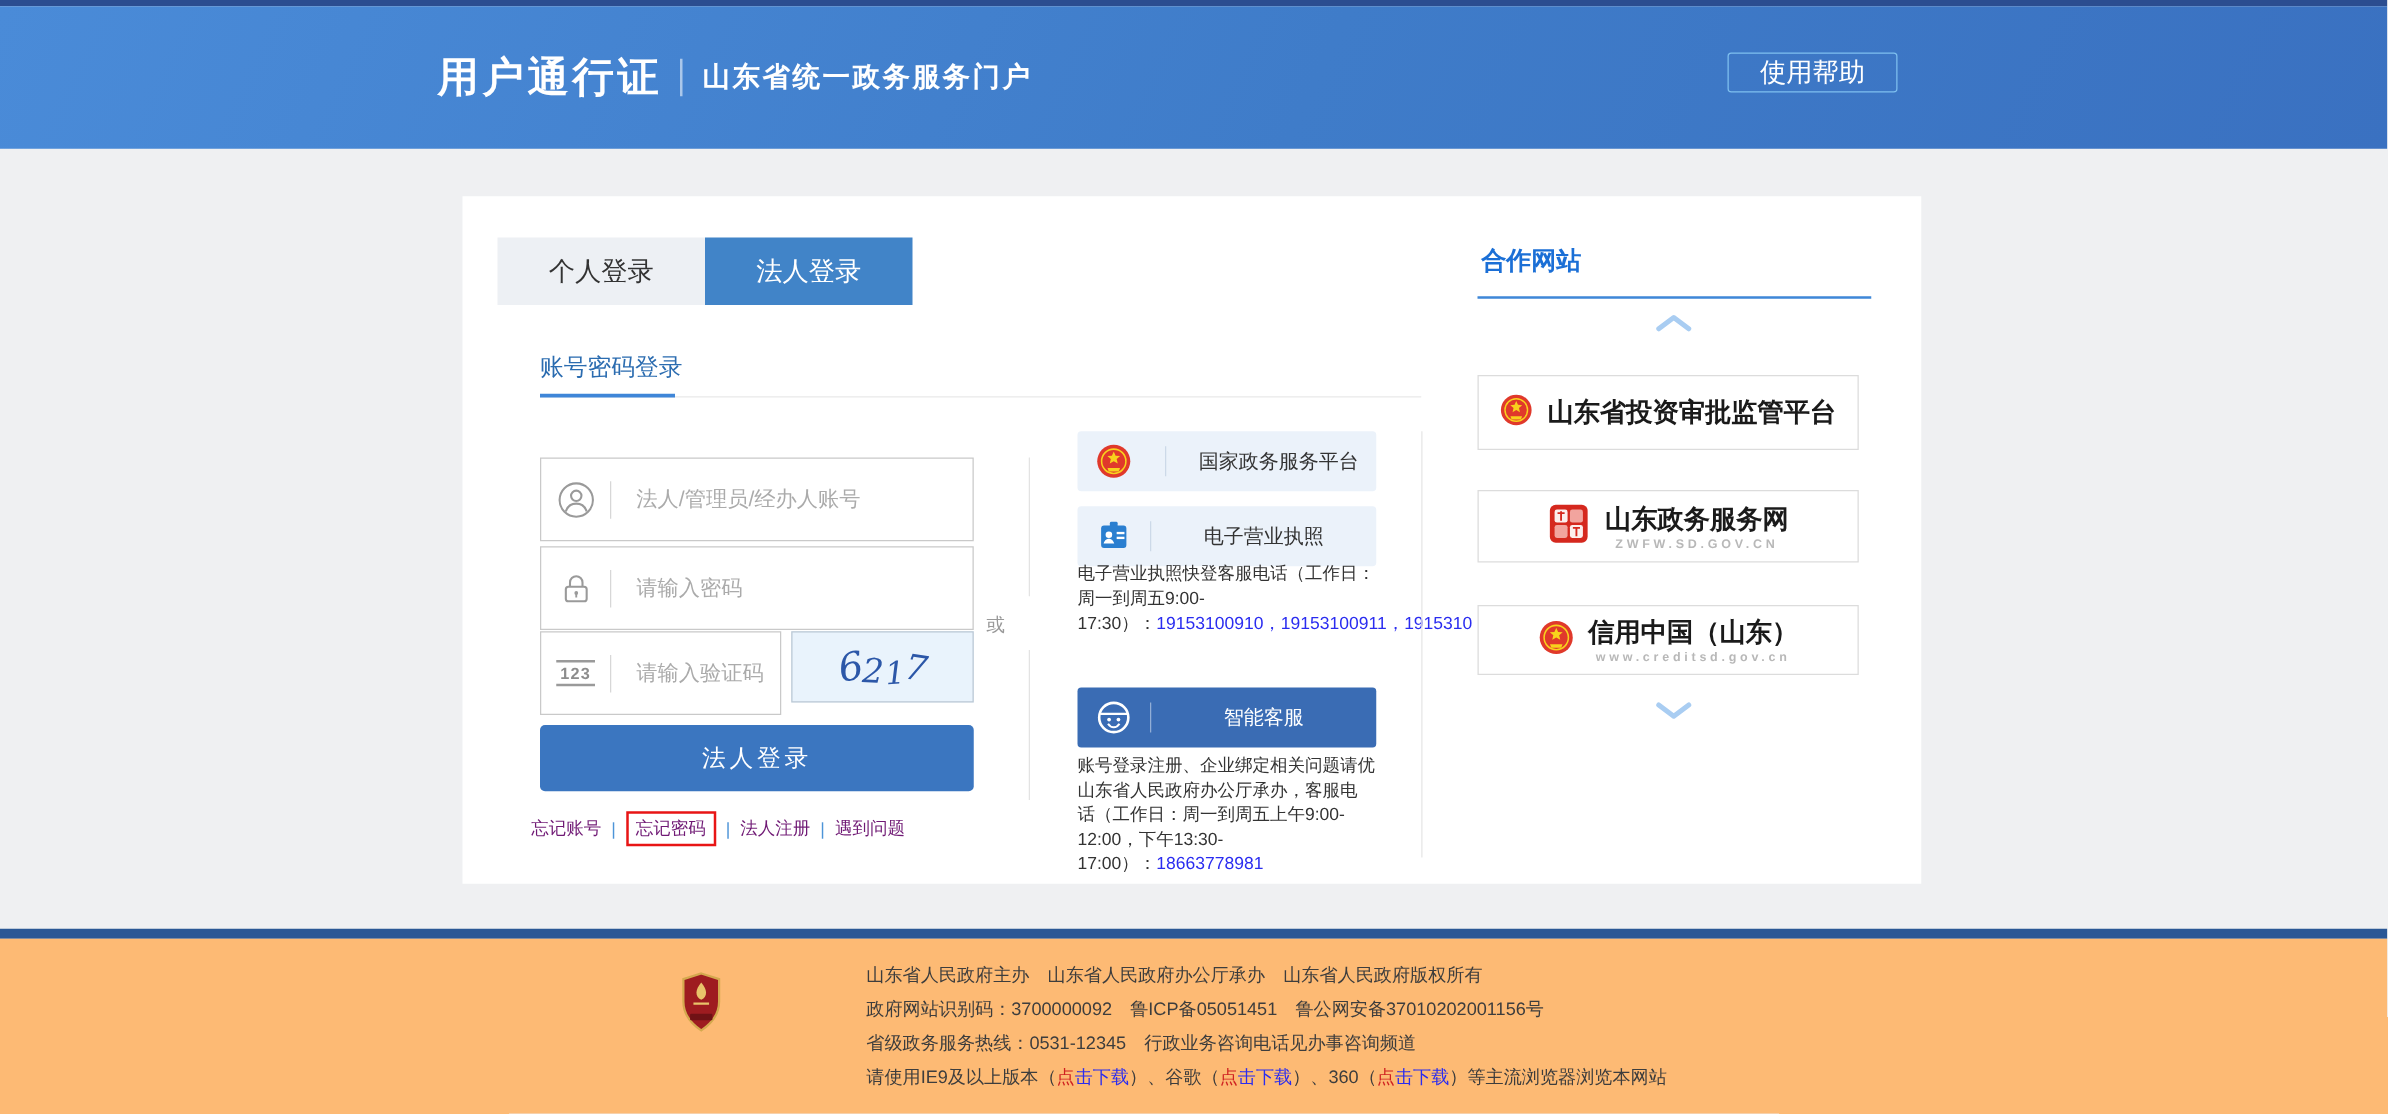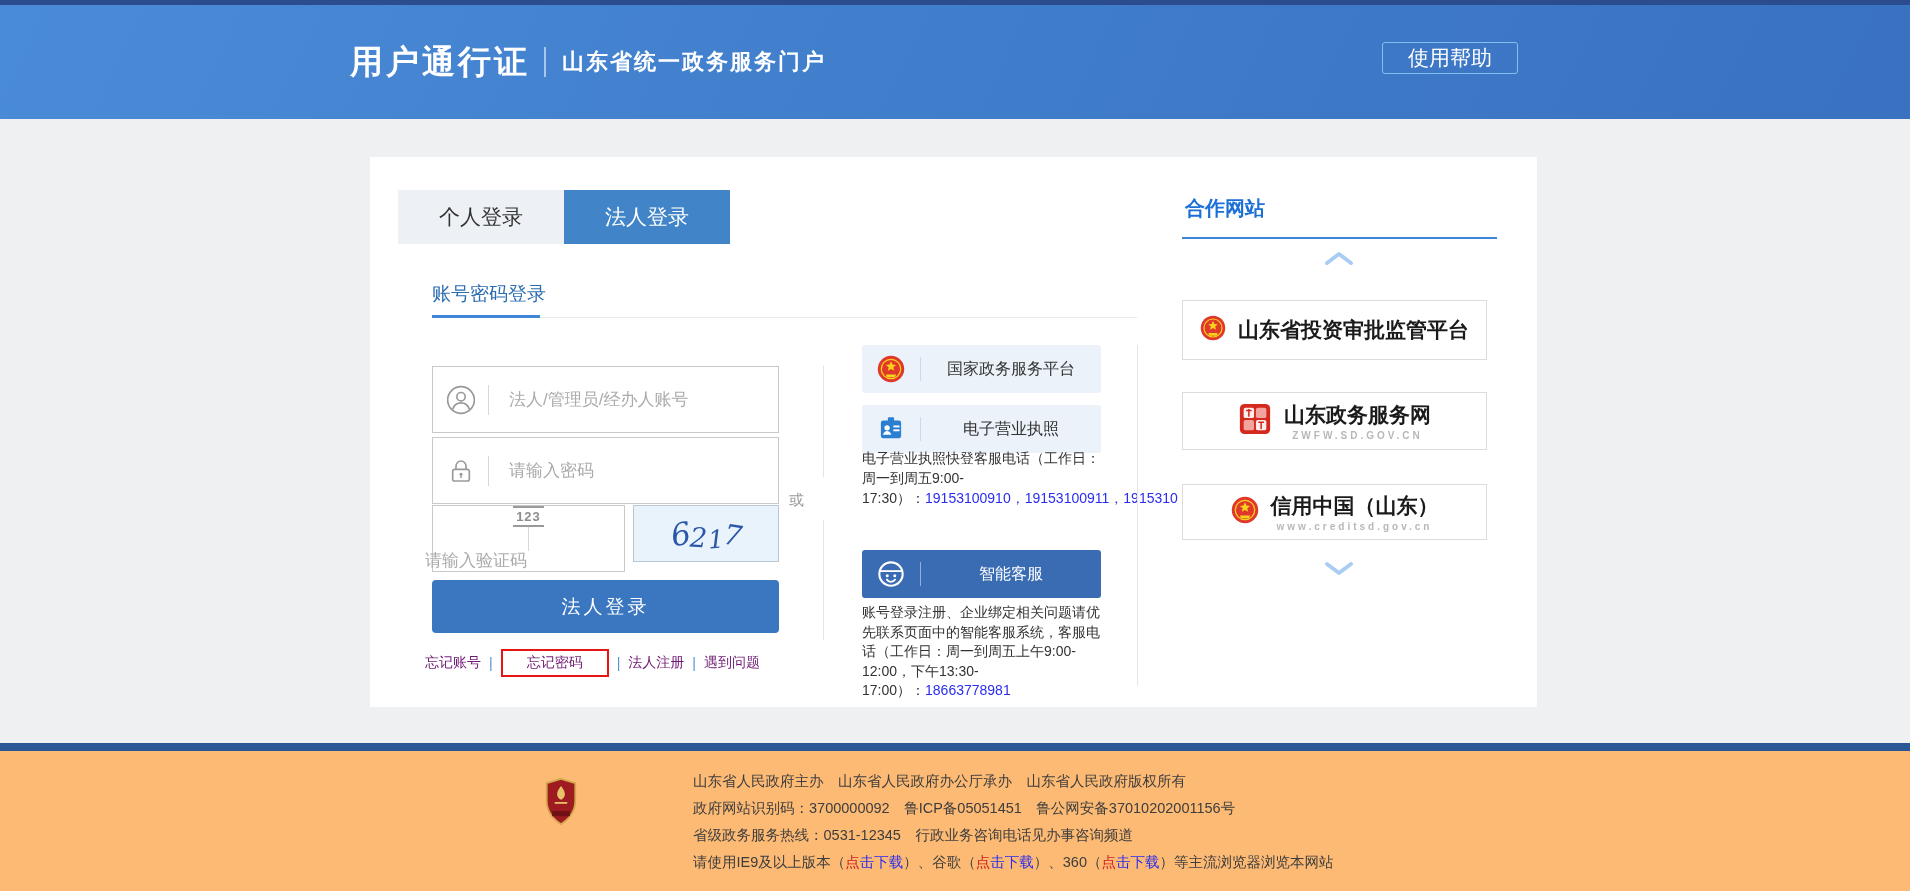--- a/index.html
+++ b/index.html
@@ -28,21 +28,21 @@
   .tab-personal{background:#edf0f4;color:#333;}
   .tab-legal{background:#4184c8;color:#fff;}
 
   .section-title{position:absolute;left:62px;top:124px;font-size:19px;color:#2b6cb0;}
   .section-hairline{position:absolute;left:62px;top:160px;width:705px;height:1px;background:#e9e9e9;}
   .section-underline{position:absolute;left:62px;top:158px;width:108px;height:3px;background:#3f86d8;}
 
   .field{position:absolute;left:62px;width:347px;height:67px;border:1px solid #c9c9c9;
          display:flex;align-items:center;background:#fff;}
   .f-acct{top:209px;}.f-pwd{top:280px;}
-  .f-cap{top:348px;width:193px;flex-direction:column;}
+  .f-cap{top:348px;width:193px;}
   .f-icon{width:55px;display:flex;justify-content:center;align-items:center;}
   .f-div{width:1px;height:30px;background:#d7d7d7;}
   .field input{border:none;outline:none;flex:1;min-width:0;padding:0 6px 0 20px;font-size:17px;
                color:#333;background:transparent;font-family:inherit;}
   .field input::placeholder{color:#ababab;}
   .icon123{font-size:13px;font-weight:bold;color:#8d8d8d;border-top:2px solid #9a9a9a;
            border-bottom:2px solid #9a9a9a;padding:1px 3px;letter-spacing:1px;}
 
   .captcha{position:absolute;left:263px;top:348px;width:146px;height:57px;background:#e9f3fc;
            border:1px solid #bac7d4;display:flex;align-items:center;justify-content:center;
@@ -54,31 +54,31 @@
   .cd3{transform:rotate(9deg);font-size:28px;}
 
   .login-btn{position:absolute;left:62px;top:423px;width:347px;height:53px;background:#3b76c0;
              color:#fff;font-size:19px;border:none;border-radius:4px;letter-spacing:3px;
              cursor:pointer;font-family:inherit;}
 
   .links{position:absolute;left:55px;top:490px;height:32px;display:flex;align-items:center;
          font-size:14px;color:#555;}
   .links a{color:#701a75;text-decoration:none;cursor:pointer;}
   .lsep{color:#4d94d8;margin:0 8px;}
-  .red-box{border:2px solid #e81515;padding:3px 24px;text-align:right;}
+  .red-box{border:2px solid #e81515;padding:3px 6px;text-align:right;}
 
   .col-div{position:absolute;width:1px;background:#e3e3e3;left:453px;}
   .col-div.a{top:209px;height:111px;}
   .col-div.b{top:363px;height:120px;}
   .or{position:absolute;left:419px;top:334px;font-size:15px;color:#999;}
 
   
   .mbtn{position:absolute;left:492px;width:239px;height:48px;border-radius:3px;
         display:flex;align-items:center;cursor:pointer;}
-  .mbtn1{top:188px;background:#ebf2fa;}
+  .mbtn1{top:188px;background:#ebf2fa;gap:12px;}
   .mbtn2{top:248px;background:#ebf2fa;}
   .mbtn3{top:393px;background:#3a6cb4;}
   .mb-icon{width:58px;display:flex;justify-content:center;align-items:center;}
   .mb-div{width:1px;height:24px;background:#ccd9e8;}
   .mbtn3 .mb-div{background:rgba(255,255,255,.45);}
   .mb-label{flex:1;text-align:center;font-size:16px;color:#333;}
   .mbtn3 .mb-label{color:#fff;}
 
   .note{position:absolute;left:492px;font-size:14px;color:#333;}
   .note1{top:291px;width:326px;line-height:20px;overflow:hidden;}
@@ -239,21 +239,21 @@
             <circle cx="22.5" cy="20" r="1.8" fill="#fff"></circle>
             <path d="M12.5 24c1.5 2.3 3.7 3.4 5.5 3.4s4-1.1 5.5-3.4" fill="none" stroke="#fff" stroke-width="2"></path>
           </svg>
       </span>
       <span class="mb-div"></span>
       <span class="mb-label">智能客服</span>
     </div>
 
     <div class="note note2">
       <div>账号登录注册、企业绑定相关问题请优</div>
-      <div>先联系页面中的智能客服系统，客服电</div>
+      <div>山东省人民政府办公厅承办，客服电</div>
       <div>话（工作日：周一到周五上午9:00-</div>
       <div>12:00，下午13:30-</div>
       <div>
         <span>17:00）：</span><a class="blue-link">18663778981</a>
       </div>
     </div>
 
     <div class="col-div2"></div>
 
     <div class="sb-title">合作网站</div>

